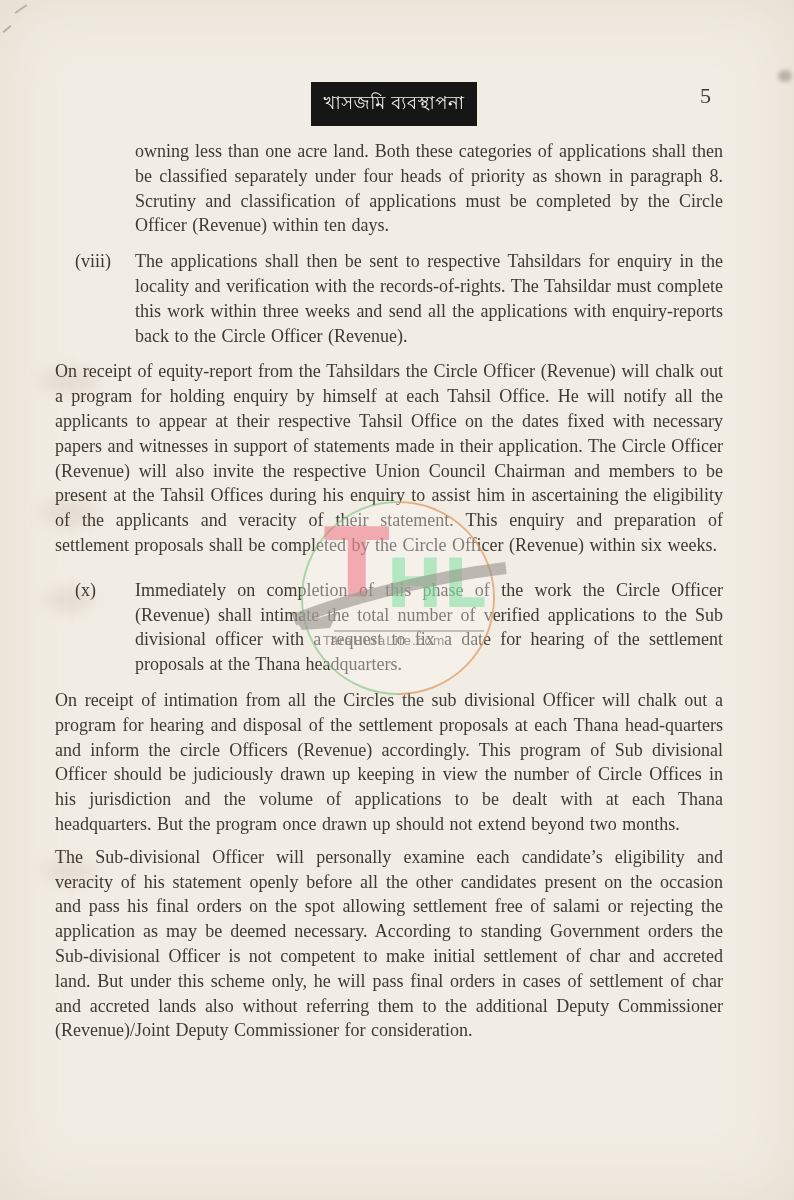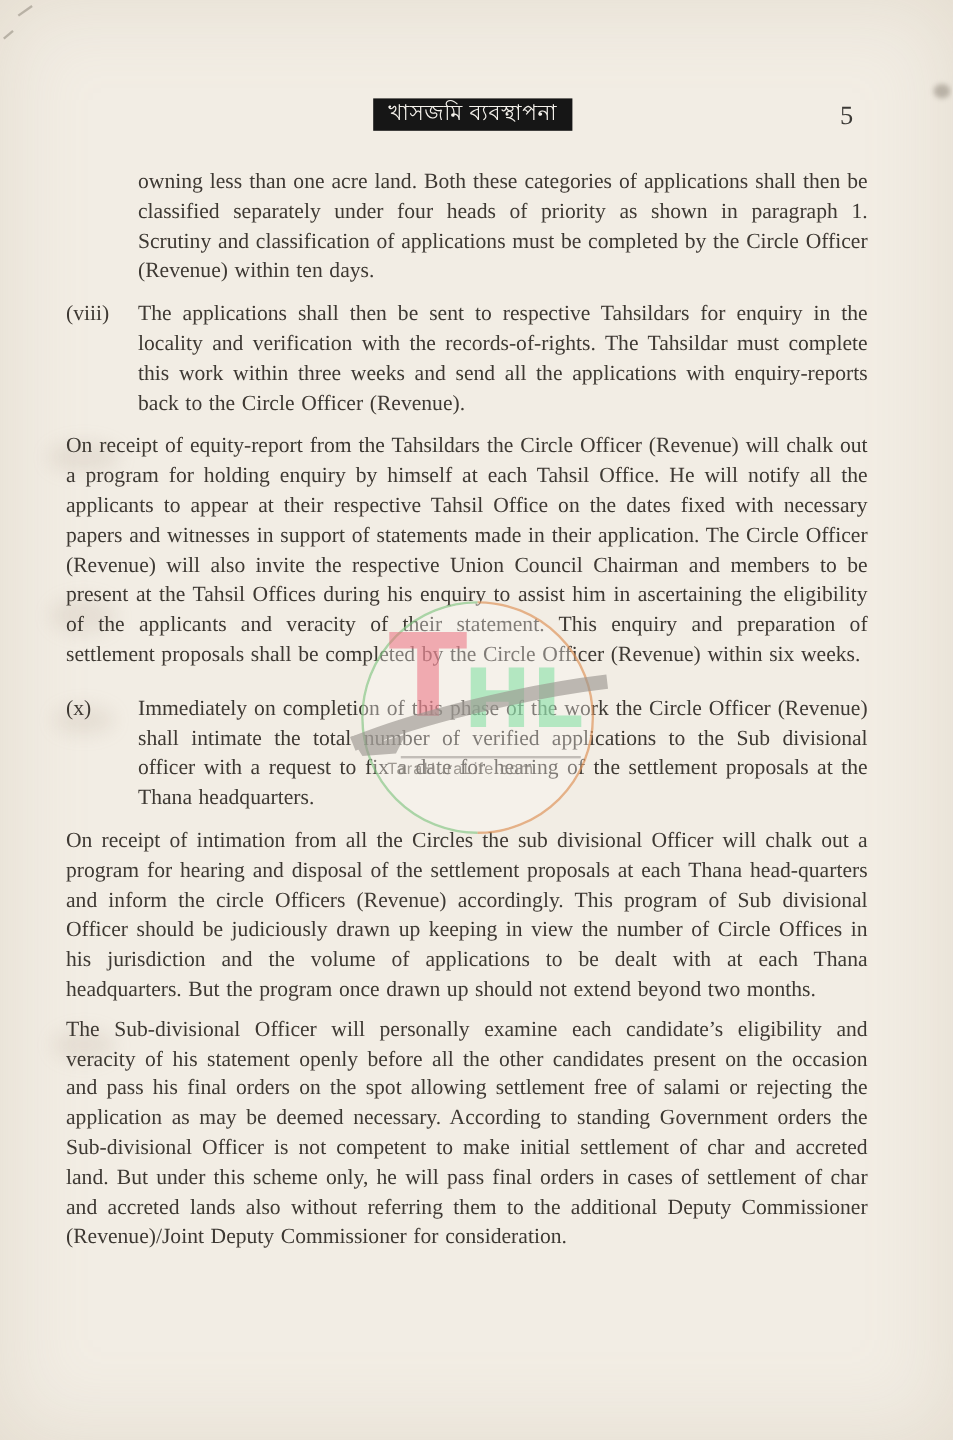--- a/index.html
+++ b/index.html
@@ -27,21 +27,21 @@
     background: rgba(125,118,105,0.45);
     pointer-events: none;
   }
 
   
   .header-box {
     position: absolute;
     left: 311px;
     top: 82px;
     width: 166px;
-    height: 27px;
+    height: 44px;
     background: #161616;
     color: #f5f2ec;
     display: flex;
     align-items: center;
     justify-content: center;
     font-family: "Liberation Sans", sans-serif;
     font-size: 18px;
     letter-spacing: 0.5px;
   }
   .page-number {
@@ -61,20 +61,21 @@
     color: #3e3933;
     font-size: 18px;
     line-height: 24.8px;
   }
   .row { display: flex; margin-bottom: 11px; }
   .row:nth-of-type(3) { margin-bottom: 20px; }
   .row:nth-of-type(5) { margin-bottom: 8px; }
   .row .label {
     flex: 0 0 60px;
     text-align: left;
+    margin-left: 20px;
   }
   .row .ptext {
     flex: 1;
     text-align: justify;
     word-spacing: 1px;
   }
 
   
   .watermark {
     position: absolute;
@@ -123,21 +124,21 @@
   <div class="smudge" style="left:778px; top:70px; width:14px; height:12px; filter:blur(2px); background:rgba(110,100,88,0.4);"></div>
 
   <div class="header-box">
     <span>খাসজমি ব্যবস্থাপনা</span>
   </div>
   <div class="page-number">5</div>
 
   <div class="content">
     <div class="row">
       <div class="label"></div>
-      <div class="ptext">owning less than one acre land. Both these categories of applications shall then be classified separately under four heads of priority as shown in paragraph 1. Scrutiny and classification of applications must be completed by the Circle Officer (Revenue) within ten days.</div>
+      <div class="ptext">owning less than one acre land. Both these categories of applications shall then be classified separately under four heads of priority as shown in paragraph 8. Scrutiny and classification of applications must be completed by the Circle Officer (Revenue) within ten days.</div>
     </div>
     <div class="row">
       <div class="label">(viii)</div>
       <div class="ptext">The applications shall then be sent to respective Tahsildars for enquiry in the locality and verification with the records-of-rights. The Tahsildar must complete this work within three weeks and send all the applications with enquiry-reports back to the Circle Officer (Revenue).</div>
     </div>
     <div class="row">
       <div class="ptext">On receipt of equity-report from the Tahsildars the Circle Officer (Revenue) will chalk out a program for holding enquiry by himself at each Tahsil Office. He will notify all the applicants to appear at their respective Tahsil Office on the dates fixed with necessary papers and witnesses in support of statements made in their application. The Circle Officer (Revenue) will also invite the respective Union Council Chairman and members to be present at the Tahsil Offices during his enquiry to assist him in ascertaining the eligibility of the applicants and veracity of their statement. This enquiry and preparation of settlement proposals shall be completed by the Circle Officer (Revenue) within six weeks.</div>
     </div>
     <div class="row">
       <div class="label">(x)</div>

